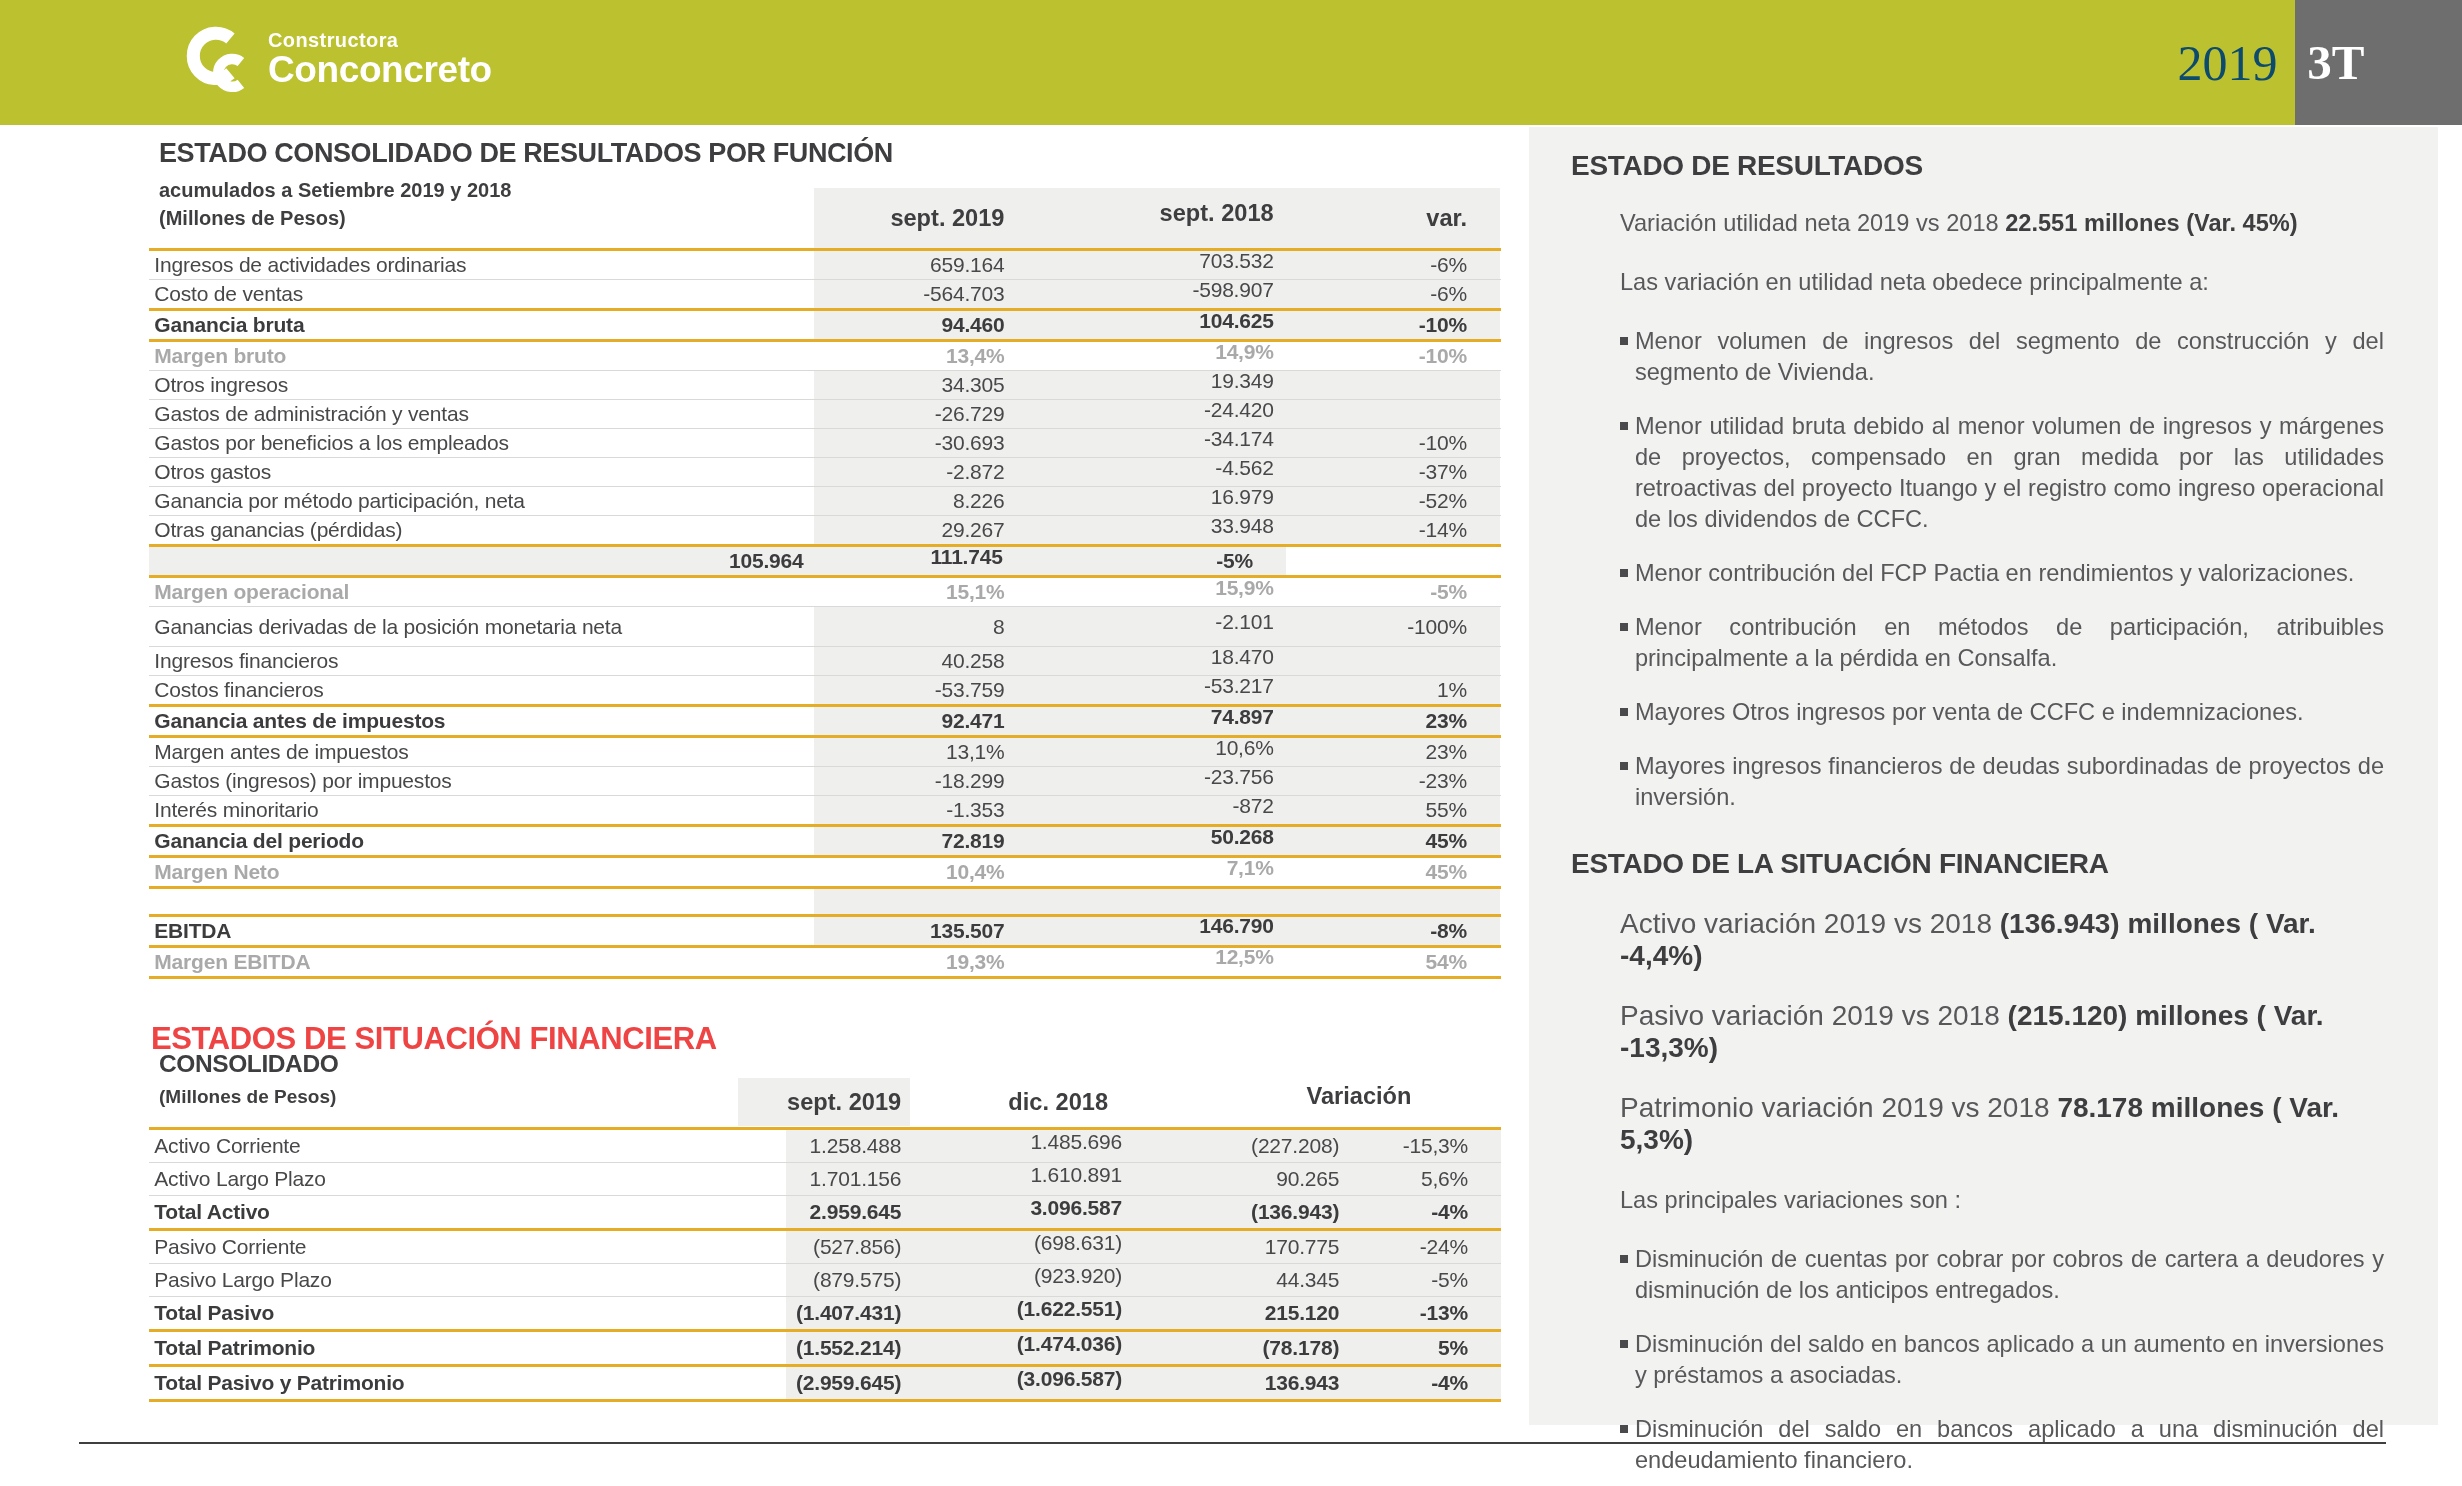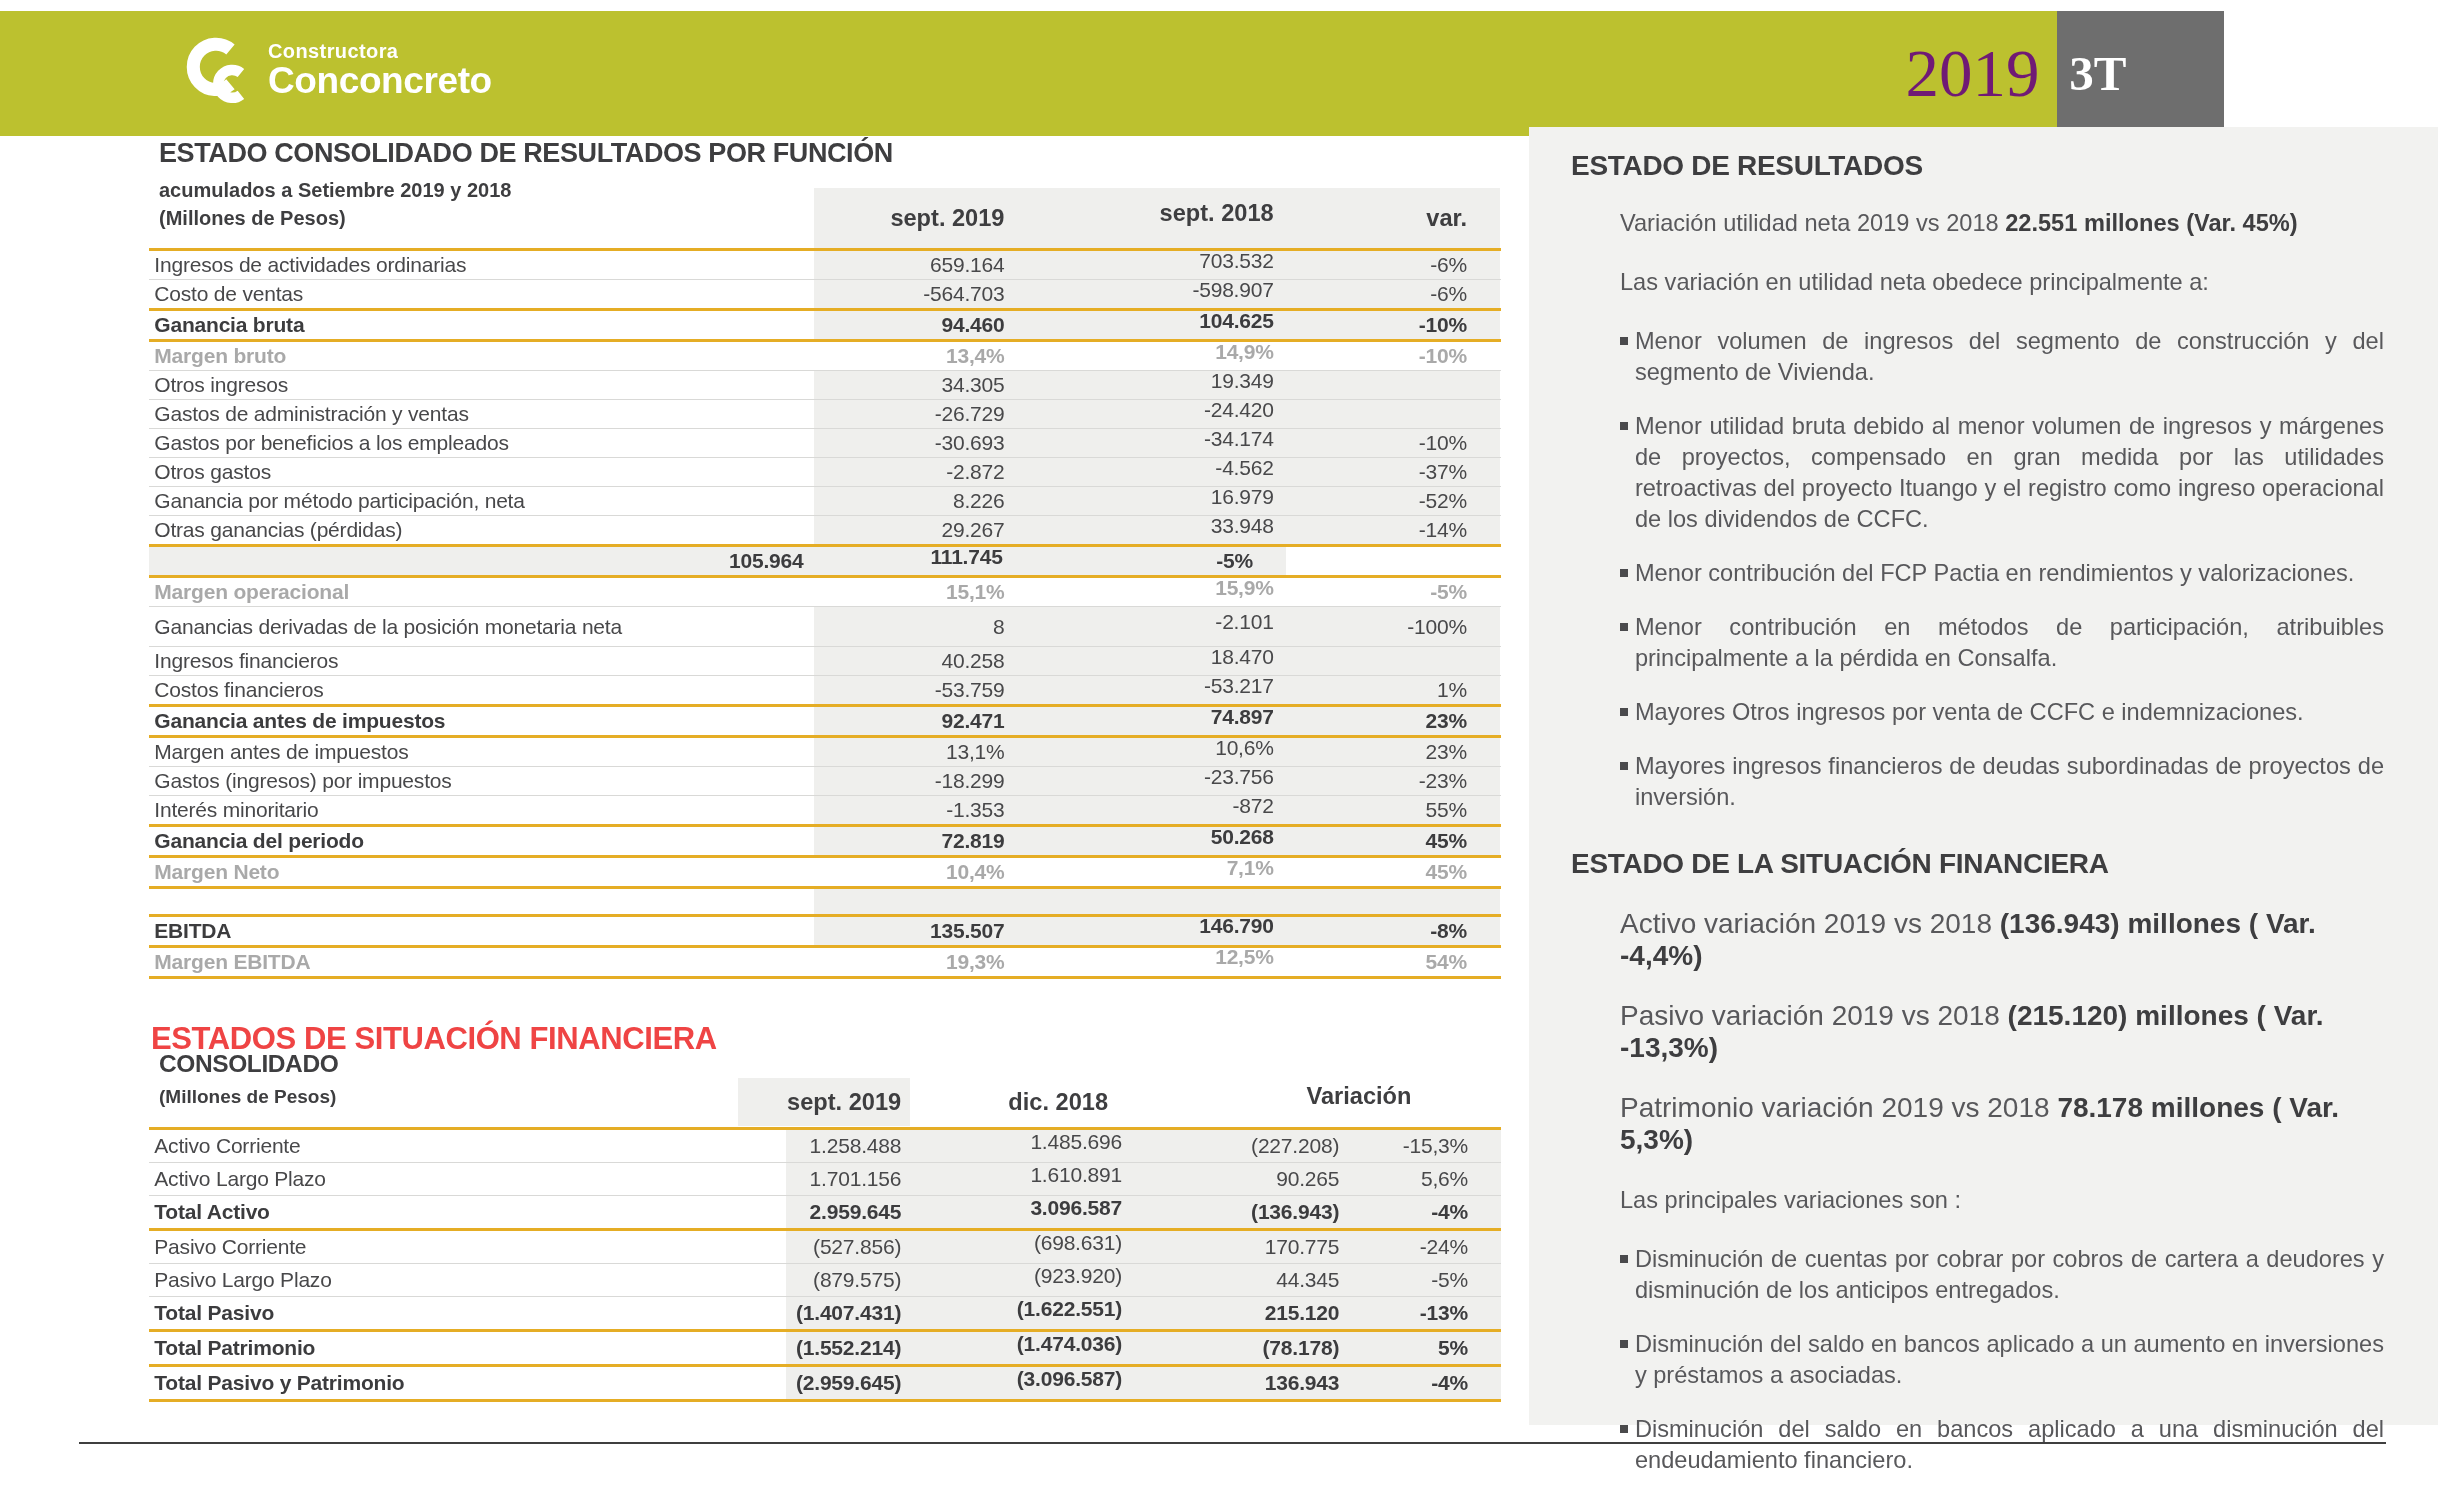--- a/index.html
+++ b/index.html
@@ -1,27 +1,27 @@
 <!DOCTYPE html>
 <html style="font-size:14px"><head>
 <meta charset="utf-8">
 <style>
   html,body{margin:0;padding:0;background:#fff;}
   .page{position:relative;width:2462px;height:1486px;background:#ffffff;
         font-family:"Liberation Sans",sans-serif;overflow:hidden;}
 
   
-  .topbar{position:absolute;left:0;top:11px;width:2224px;height:125px;background:#bcc12f;}
+  .topbar{position:absolute;left:0;top:0;width:2462px;height:125px;background:#bcc12f;}
   .logo{position:absolute;left:179px;top:21px;display:flex;align-items:center;gap:14px;}
   .logo svg{display:block;}
   .brandtext{display:flex;flex-direction:column;justify-content:center;}
   .brand-top{font-size:20px;font-weight:bold;color:#fff;letter-spacing:0.4px;line-height:21px;}
   .brand-bottom{font-size:37px;font-weight:bold;color:#fff;line-height:37px;letter-spacing:-0.4px;}
   .period{position:absolute;right:0;top:0;height:125px;display:flex;align-items:center;}
-  .year{font-family:"Liberation Serif",serif;font-size:67px;color:#701a75;margin-right:17.5px;}
+  .year{font-family:"Liberation Serif",serif;font-size:50px;color:#0c4a6e;margin-right:17.5px;}
   .qbox{width:167px;height:125px;background:#6e6e6e;display:flex;align-items:center;}
   .quarter{font-family:"Liberation Serif",serif;font-size:49px;font-weight:bold;color:#fff;margin-left:12.3px;}
 
   
   .is-title{position:absolute;left:159px;top:138px;font-size:27px;font-weight:bold;color:#3e3e40;letter-spacing:-0.4px;}
   .is-sub{position:absolute;left:159px;top:179px;font-size:20px;font-weight:bold;color:#3e3e40;}
   .is-unit{position:absolute;left:159px;top:207px;font-size:20px;font-weight:bold;color:#3e3e40;}
   .is-header{position:absolute;left:149px;top:188px;width:1352px;height:60px;
              display:grid;grid-template-columns:665px 201px 271px 214px;}
   .is-header .h{font-size:23.6px;font-weight:bold;color:#3e3e40;background:#efefed;

